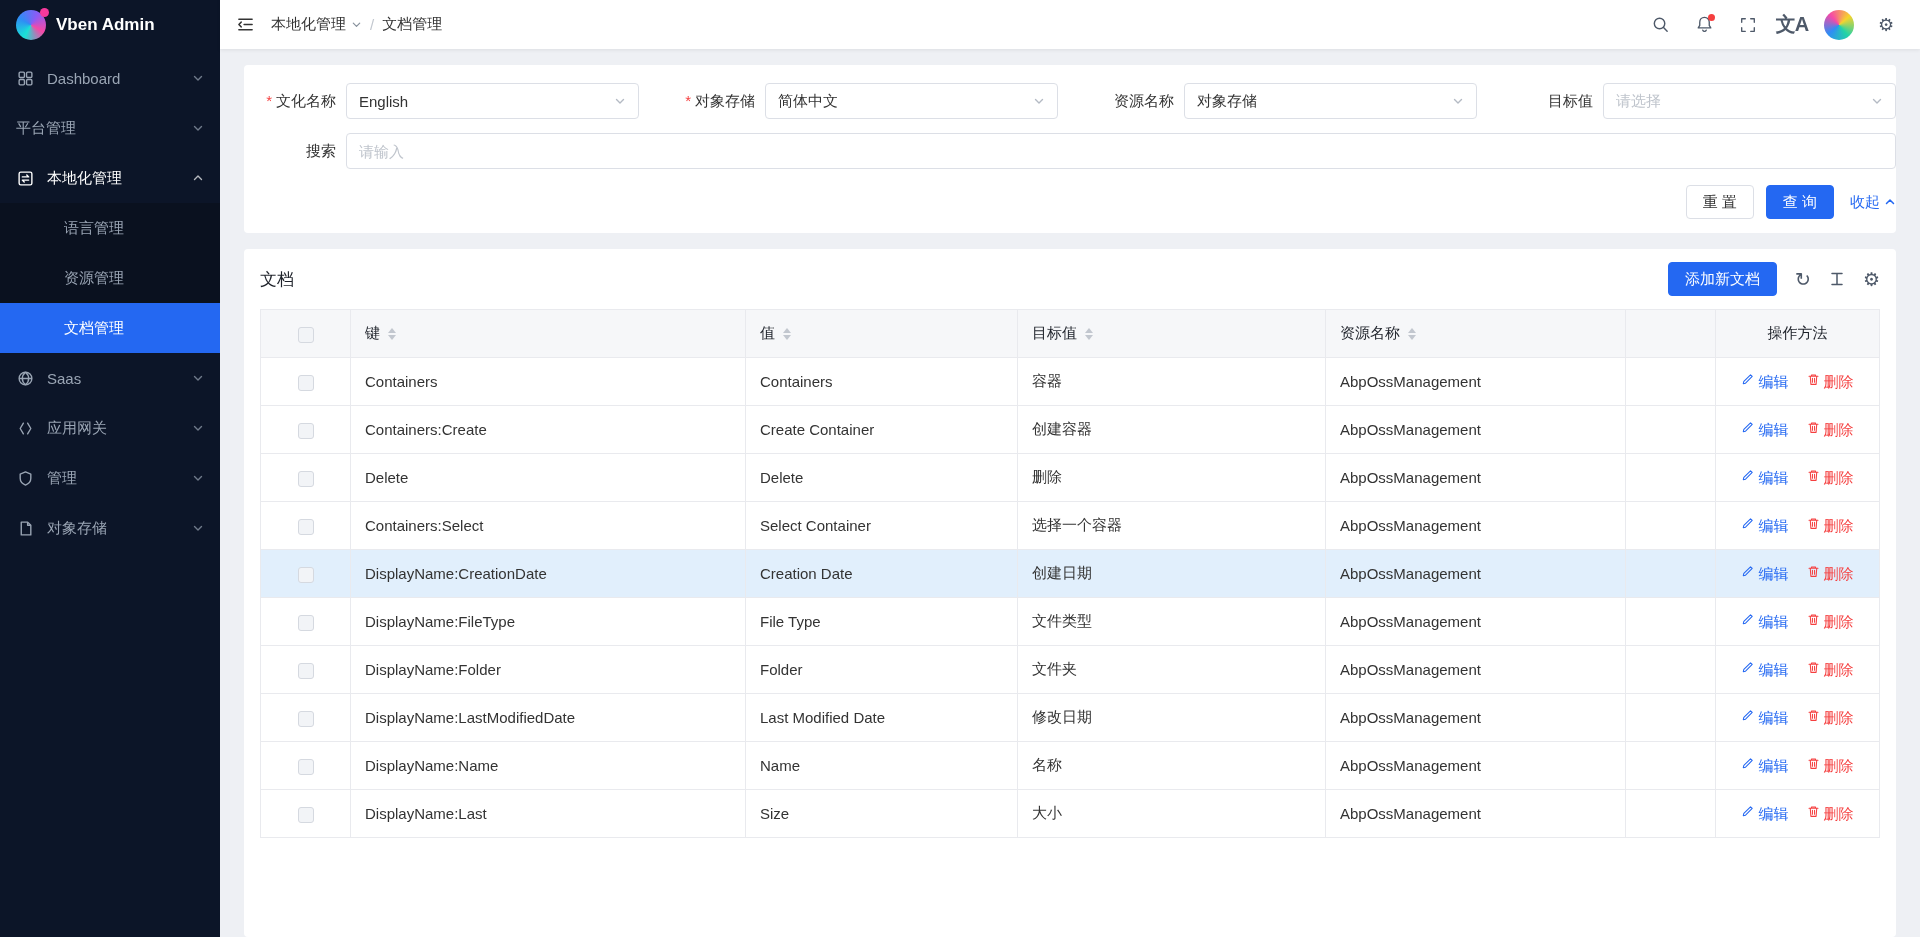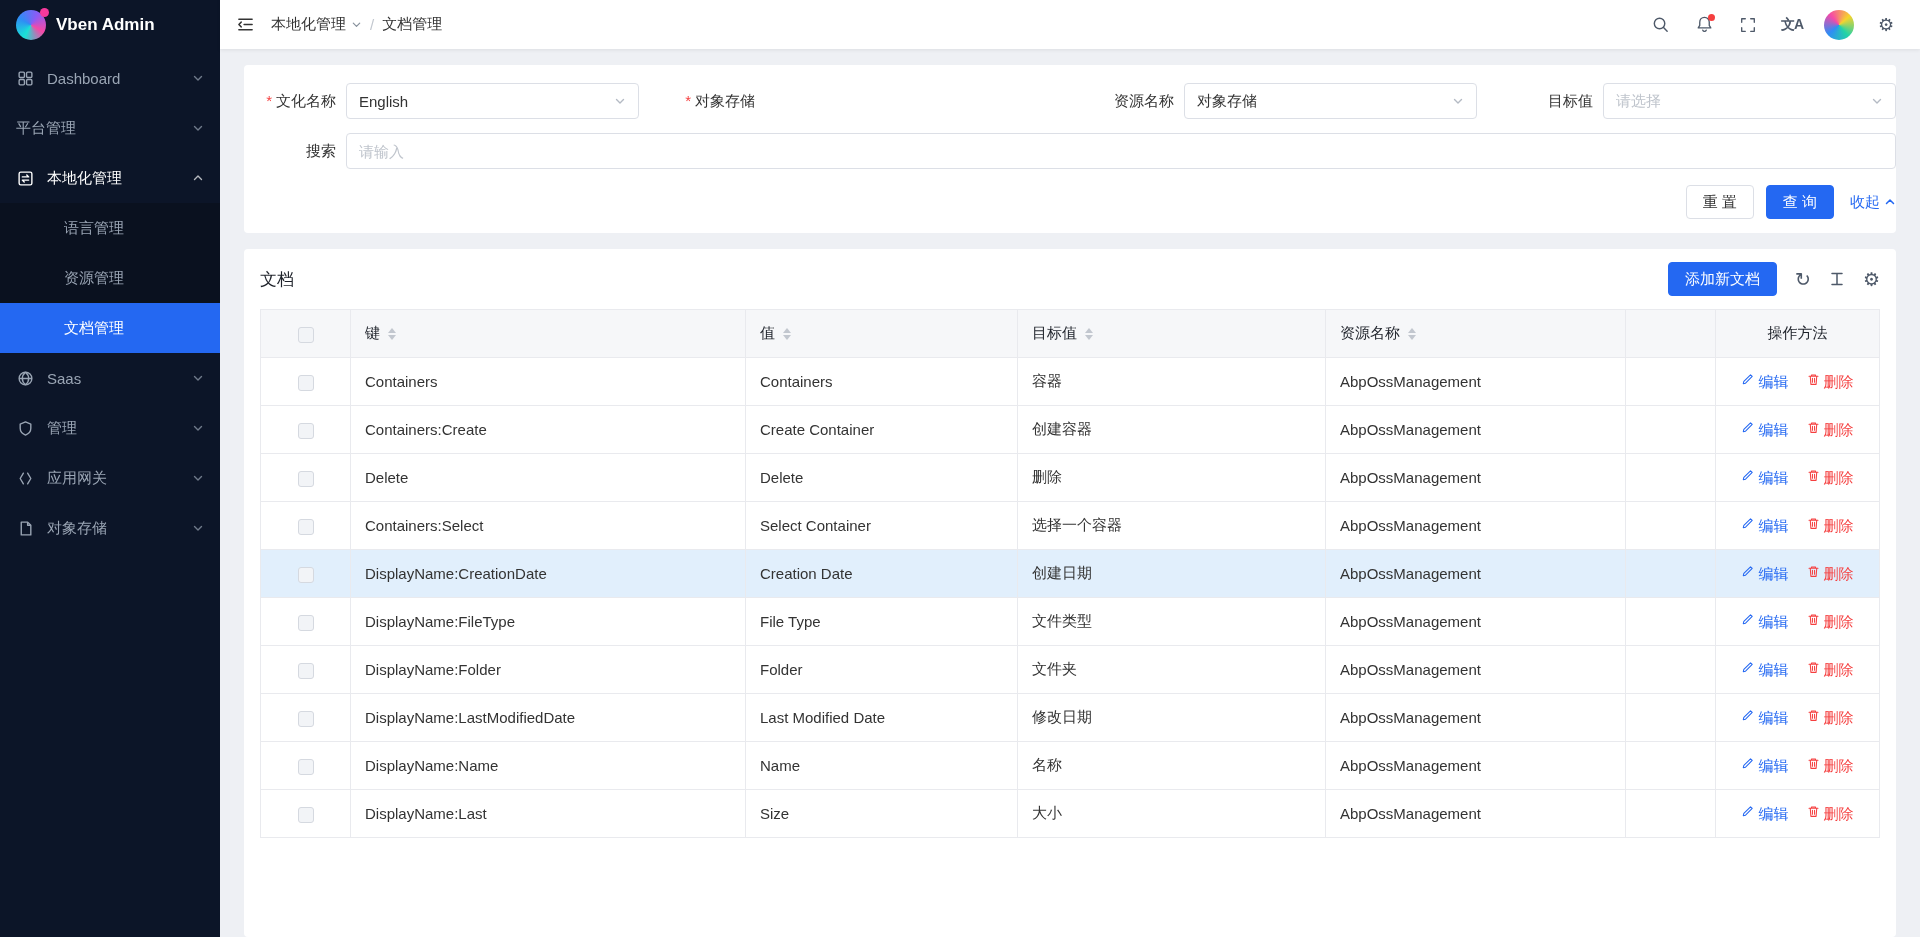--- a/index.html
+++ b/index.html
@@ -33,21 +33,21 @@
     padding:0 14px 0 16px; box-shadow:0 1px 4px rgba(0,0,0,.08); position:relative; z-index:3; }
   .topbar-left { display:flex; align-items:center; gap:16px; }
   .fold-btn { display:inline-flex; color:#333; cursor:pointer; }
   .breadcrumb { display:flex; align-items:center; gap:8px; font-size:15px; color:#333; }
   .crumb { display:inline-flex; align-items:center; gap:5px; cursor:pointer; }
   .crumb-sep { color:#c2c7cf; }
   .topbar-right { display:flex; align-items:center; gap:4px; }
   .hicon { width:40px; height:40px; display:inline-flex; align-items:center; justify-content:center;
     color:#4e5969; cursor:pointer; position:relative; font-size:18px; }
   .hicon .badge { position:absolute; top:9px; right:9px; width:7px; height:7px; border-radius:50%; background:#f53f3f; }
-  .translate-glyph { font-size:14px; font-weight:600; letter-spacing:-1px; }
+  .translate-glyph { font-size:20px; font-weight:600; letter-spacing:-1px; }
   .avatar { width:30px; height:30px; border-radius:50%; margin:0 8px; cursor:pointer;
     background:conic-gradient(from 140deg,#22d3a7,#2f8df5,#f649a7,#f6d32d,#22d3a7); }
 
   
   .content { flex:1; padding:16px 24px 0; display:flex; flex-direction:column; gap:16px; overflow:hidden; }
   .card { background:#fff; border-radius:4px; }
 
   
   .filter-card { padding:18px 0 14px; }
   .filter-grid { display:grid; grid-template-columns:repeat(4,1fr); column-gap:24px; row-gap:14px; }
@@ -188,38 +188,38 @@
         <span class="chev">
             <svg width="12" height="12" viewBox="0 0 12 12">
               <path d="M2.5 4.5 6 8l3.5-3.5" fill="none" stroke="currentColor" stroke-width="1.4" stroke-linecap="round" stroke-linejoin="round"></path>
             </svg>
           </span>
       </div>
 
       <div class="menu-item">
         <span class="mi-icon">
           <svg width="17" height="17" viewBox="0 0 16 16">
-              <path d="M8 1.8 13 3.8v4c0 3-2 5.2-5 6.4-3-1.2-5-3.4-5-6.4v-4z" fill="none" stroke="currentColor" stroke-width="1.3" stroke-linejoin="round"></path>
-            </svg>
-        </span>
-        <span class="mi-label">管理</span>
+              <path d="M6 3 3 8l3 5M10 3l3 5-3 5" fill="none" stroke="currentColor" stroke-width="1.3" stroke-linecap="round" stroke-linejoin="round"></path>
+            </svg>
+        </span>
+        <span class="mi-label">应用网关</span>
         <span class="chev">
             <svg width="12" height="12" viewBox="0 0 12 12">
               <path d="M2.5 4.5 6 8l3.5-3.5" fill="none" stroke="currentColor" stroke-width="1.4" stroke-linecap="round" stroke-linejoin="round"></path>
             </svg>
           </span>
       </div>
 
       <div class="menu-item">
         <span class="mi-icon">
           <svg width="17" height="17" viewBox="0 0 16 16">
-              <path d="M6 3 3 8l3 5M10 3l3 5-3 5" fill="none" stroke="currentColor" stroke-width="1.3" stroke-linecap="round" stroke-linejoin="round"></path>
-            </svg>
-        </span>
-        <span class="mi-label">应用网关</span>
+              <path d="M8 1.8 13 3.8v4c0 3-2 5.2-5 6.4-3-1.2-5-3.4-5-6.4v-4z" fill="none" stroke="currentColor" stroke-width="1.3" stroke-linejoin="round"></path>
+            </svg>
+        </span>
+        <span class="mi-label">管理</span>
         <span class="chev">
             <svg width="12" height="12" viewBox="0 0 12 12">
               <path d="M2.5 4.5 6 8l3.5-3.5" fill="none" stroke="currentColor" stroke-width="1.4" stroke-linecap="round" stroke-linejoin="round"></path>
             </svg>
           </span>
       </div>
 
       <div class="menu-item">
         <span class="mi-icon">
           <svg width="17" height="17" viewBox="0 0 16 16">
@@ -308,20 +308,26 @@
             <div class="select">
               <span class="sel-value">English</span>
               <svg width="12" height="12" viewBox="0 0 12 12">
                   <path d="M2.5 4.5 6 8l3.5-3.5" fill="none" stroke="#b4bac4" stroke-width="1.4" stroke-linecap="round" stroke-linejoin="round"></path>
                 </svg>
             </div>
           </div>
 
           <div class="field">
             <label class="field-label req">对象存储</label>
+            <div class="select">
+              <span class="sel-value">简体中文</span>
+              <svg width="12" height="12" viewBox="0 0 12 12">
+                  <path d="M2.5 4.5 6 8l3.5-3.5" fill="none" stroke="#b4bac4" stroke-width="1.4" stroke-linecap="round" stroke-linejoin="round"></path>
+                </svg>
+            </div>
           </div>
 
           <div class="field">
             <label class="field-label">资源名称</label>
             <div class="select">
               <span class="sel-value">对象存储</span>
               <svg width="12" height="12" viewBox="0 0 12 12">
                   <path d="M2.5 4.5 6 8l3.5-3.5" fill="none" stroke="#b4bac4" stroke-width="1.4" stroke-linecap="round" stroke-linejoin="round"></path>
                 </svg>
             </div>

